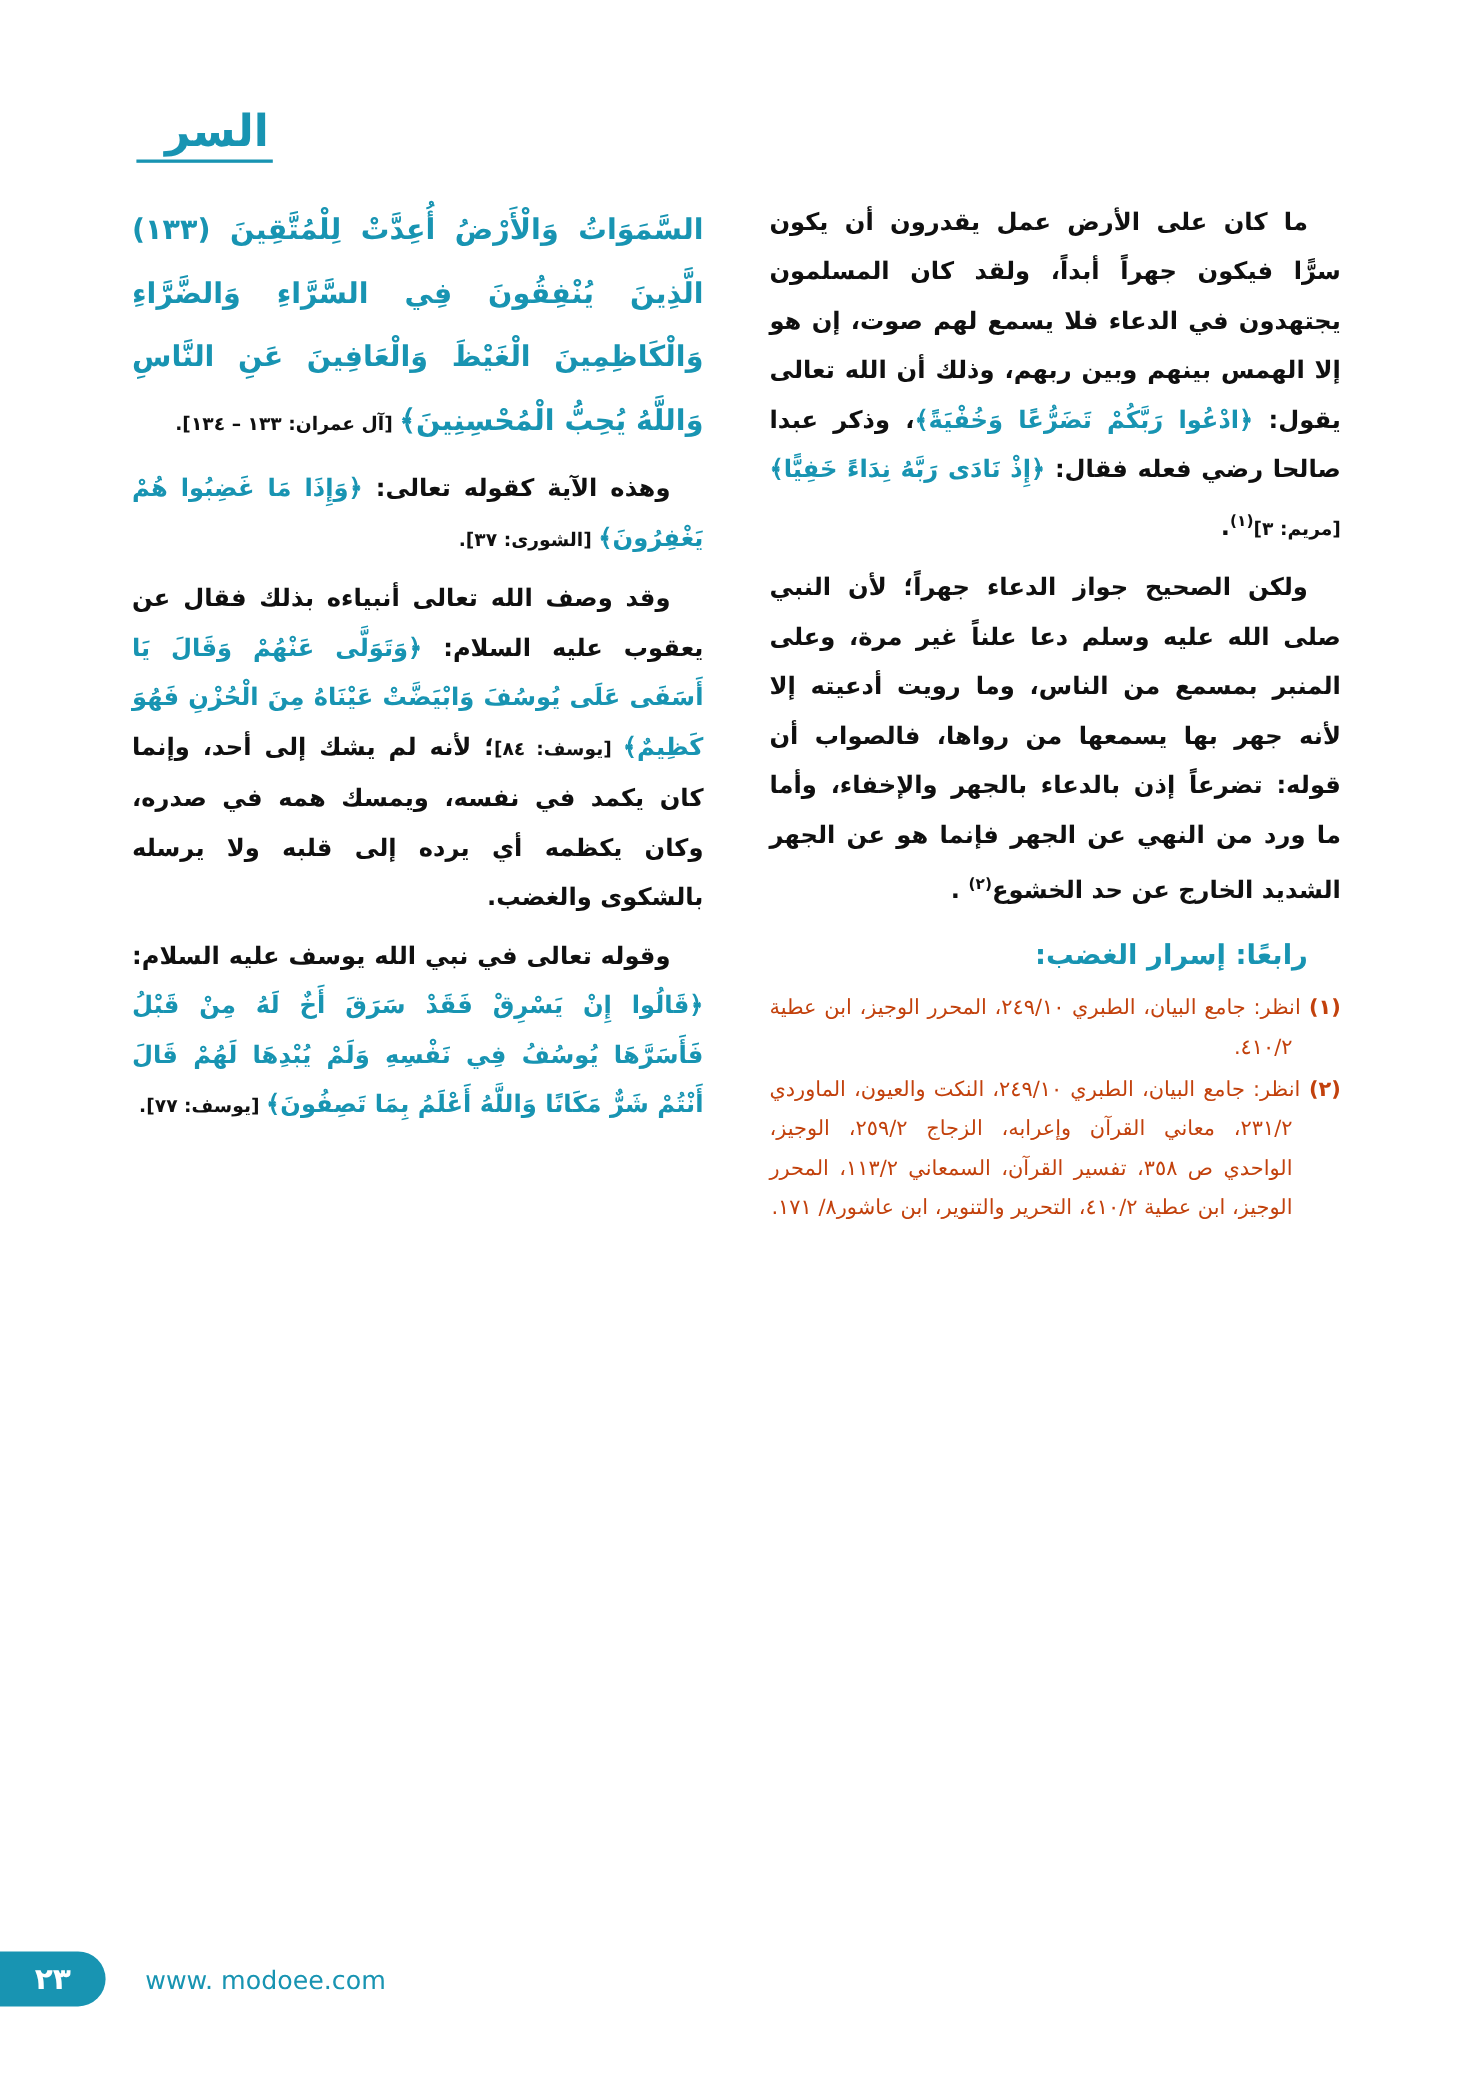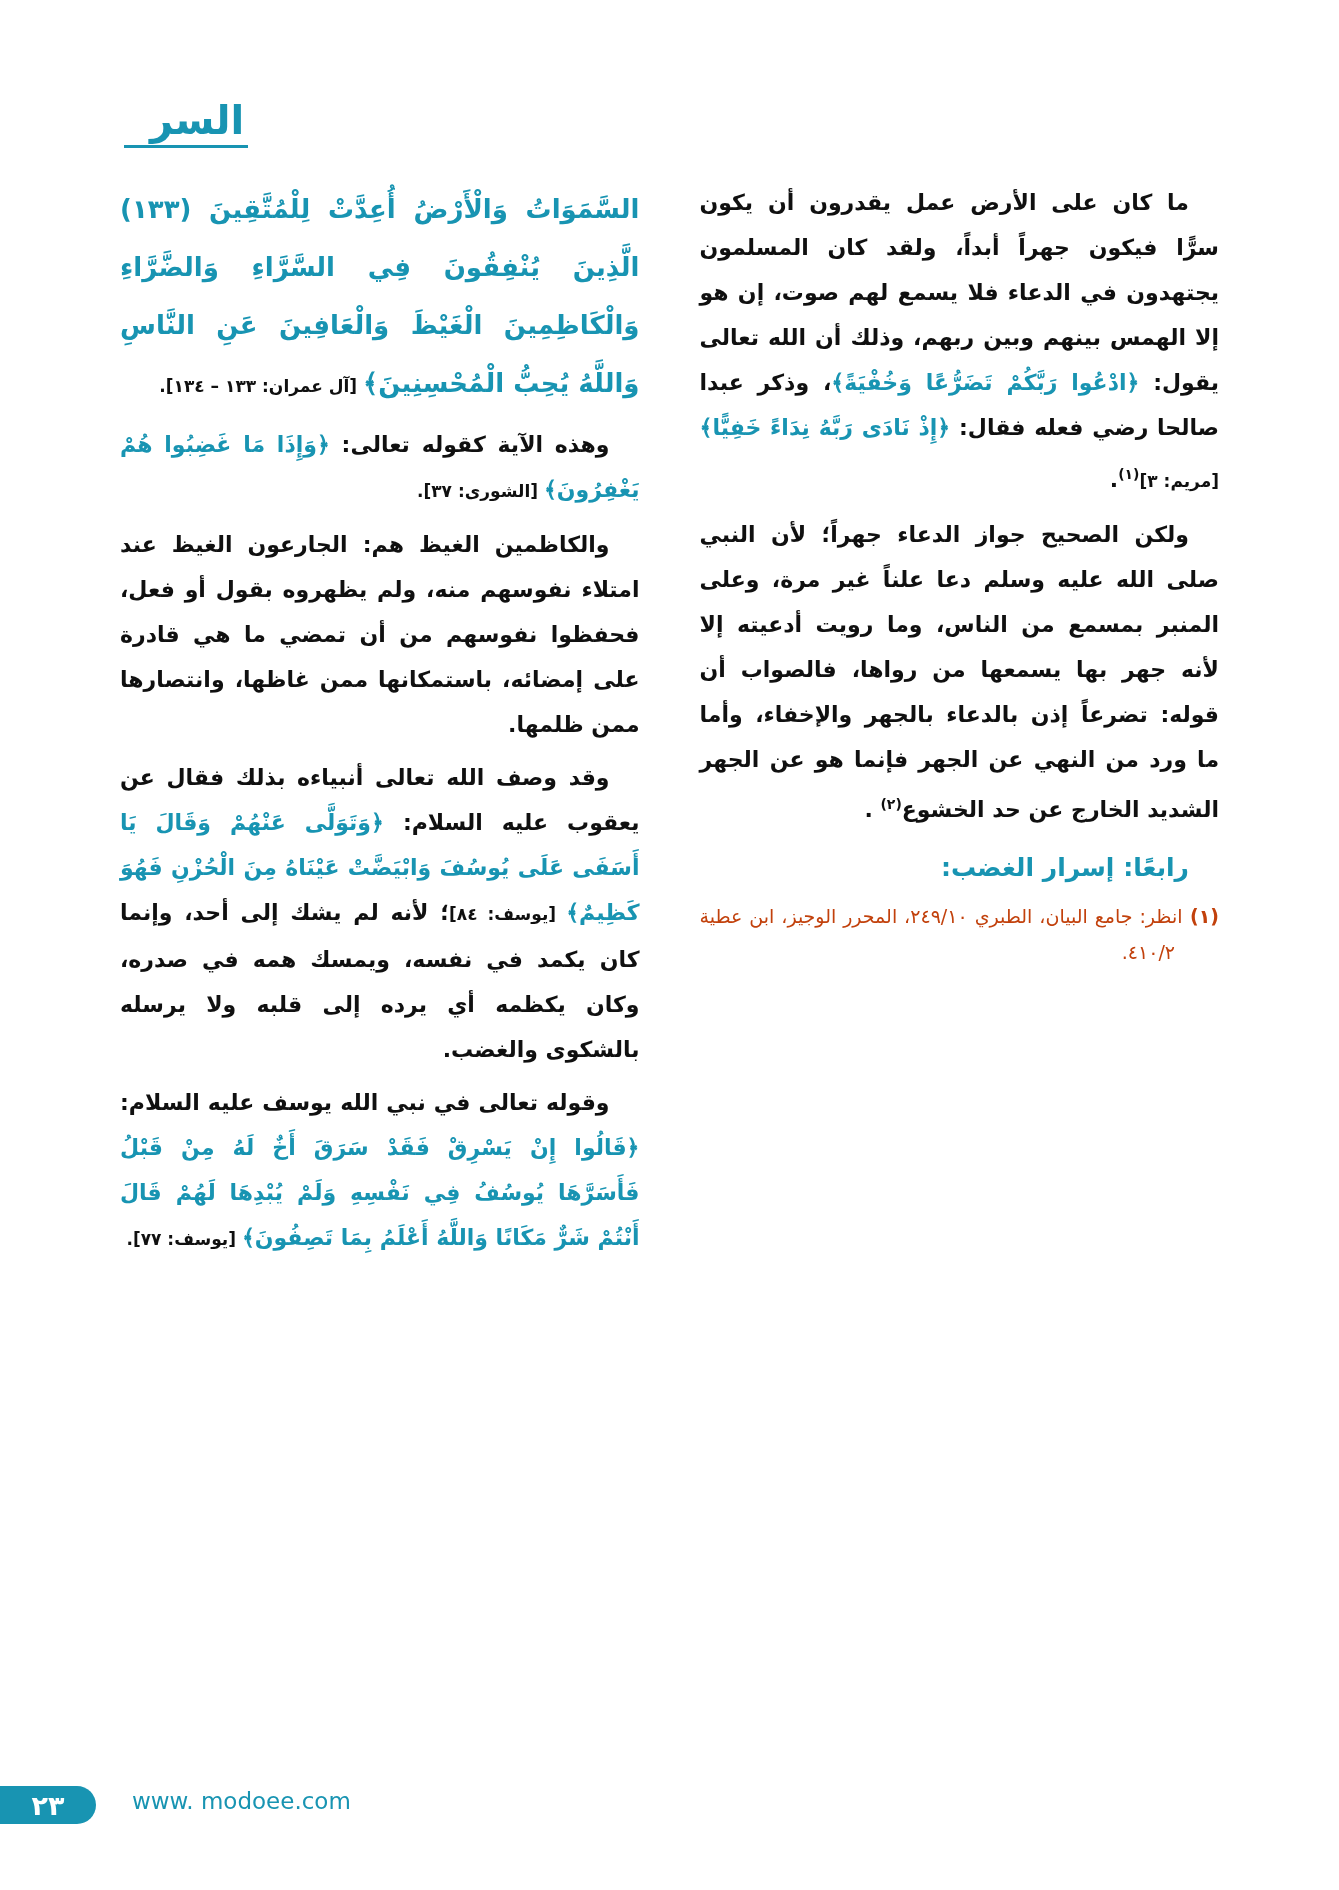--- a/index.html
+++ b/index.html
@@ -90,21 +90,21 @@
     text-indent: -44px;
     margin-bottom: 2px;
   }
   .fn-marker { font-weight: bold; }
   
   .page-bar {
     position: absolute;
     left: 0;
     bottom: 66px;
     width: 96px;
-    height: 38px;
+    height: 50px;
     background: var(--accent, #1894b2);
     border-radius: 0 26px 26px 0;
     display: flex;
     align-items: center;
     justify-content: center;
     color: #ffffff;
     font-size: 27px;
     font-weight: bold;
     direction: ltr;
   }
@@ -129,27 +129,27 @@
 
   <div class="content">
     <div class="col">
       <div id="col-right-blocks">
           <p class="para"><span class="seg-body">ما كان على الأرض عمل يقدرون أن يكون سرًّا فيكون جهراً أبداً، ولقد كان المسلمون يجتهدون في الدعاء فلا يسمع لهم صوت، إن هو إلا الهمس بينهم وبين ربهم، وذلك أن الله تعالى يقول: </span><span class="seg-quran">﴿ادْعُوا رَبَّكُمْ تَضَرُّعًا وَخُفْيَةً﴾</span><span class="seg-body">، وذكر عبدا صالحا رضي فعله فقال: </span><span class="seg-quran">﴿إِذْ نَادَى رَبَّهُ نِدَاءً خَفِيًّا﴾</span><span class="seg-ref"> [مريم: ٣]</span><span class="seg-sup">(١)</span><span class="seg-body">.</span></p>
           <p class="para"><span class="seg-body">ولكن الصحيح جواز الدعاء جهراً؛ لأن النبي صلى الله عليه وسلم دعا علناً غير مرة، وعلى المنبر بمسمع من الناس، وما رويت أدعيته إلا لأنه جهر بها يسمعها من رواها، فالصواب أن قوله: تضرعاً إذن بالدعاء بالجهر والإخفاء، وأما ما ورد من النهي عن الجهر فإنما هو عن الجهر الشديد الخارج عن حد الخشوع</span><span class="seg-sup">(٢)</span><span class="seg-body"> .</span></p>
           <h3 class="heading">رابعًا: إسرار الغضب:</h3>
         </div>
       <div class="footnotes" id="footnotes">
           <div class="footnote"><span class="fn-marker">(١) </span><span>انظر: جامع البيان، الطبري ٢٤٩/١٠، المحرر الوجيز، ابن عطية ٤١٠/٢.</span></div>
+          <div class="footnote"><span class="fn-marker">(٢) </span><span>انظر: جامع البيان، الطبري ٢٤٩/١٠، النكت والعيون، الماوردي ٢٣١/٢، معاني القرآن وإعرابه، الزجاج ٢٥٩/٢، الوجيز، الواحدي ص ٣٥٨، تفسير القرآن، السمعاني ١١٣/٢، المحرر الوجيز، ابن عطية ٤١٠/٢، التحرير والتنوير، ابن عاشور٨/ ١٧١.</span></div>
         </div>
     </div>
     <div class="col">
       <div id="col-left-blocks">
           <p class="para quran-block"><span class="seg-quran">السَّمَوَاتُ وَالْأَرْضُ أُعِدَّتْ لِلْمُتَّقِينَ (١٣٣) الَّذِينَ يُنْفِقُونَ فِي السَّرَّاءِ وَالضَّرَّاءِ وَالْكَاظِمِينَ الْغَيْظَ وَالْعَافِينَ عَنِ النَّاسِ وَاللَّهُ يُحِبُّ الْمُحْسِنِينَ﴾</span><span class="seg-ref"> [آل عمران: ١٣٣ – ١٣٤].</span></p>
           <p class="para"><span class="seg-body">وهذه الآية كقوله تعالى: </span><span class="seg-quran">﴿وَإِذَا مَا غَضِبُوا هُمْ يَغْفِرُونَ﴾</span><span class="seg-ref"> [الشورى: ٣٧].</span></p>
-          <p class="para"><span class="seg-body">والكاظمين الغيظ هم: الجارعون الغيظ عند امتلاء نفوسهم منه، ولم يظهروه بقول أو فعل، فحفظوا نفوسهم من أن تمضي ما هي قادرة على إمضائه، باستمكانها ممن غاظها، وانتصارها ممن ظلمها.</span></p>
           <p class="para"><span class="seg-body">وقد وصف الله تعالى أنبياءه بذلك فقال عن يعقوب عليه السلام: </span><span class="seg-quran">﴿وَتَوَلَّى عَنْهُمْ وَقَالَ يَا أَسَفَى عَلَى يُوسُفَ وَابْيَضَّتْ عَيْنَاهُ مِنَ الْحُزْنِ فَهُوَ كَظِيمٌ﴾</span><span class="seg-ref"> [يوسف: ٨٤]</span><span class="seg-body">؛ لأنه لم يشك إلى أحد، وإنما كان يكمد في نفسه، ويمسك همه في صدره، وكان يكظمه أي يرده إلى قلبه ولا يرسله بالشكوى والغضب.</span></p>
           <p class="para"><span class="seg-body">وقوله تعالى في نبي الله يوسف عليه السلام: </span><span class="seg-quran">﴿قَالُوا إِنْ يَسْرِقْ فَقَدْ سَرَقَ أَخٌ لَهُ مِنْ قَبْلُ فَأَسَرَّهَا يُوسُفُ فِي نَفْسِهِ وَلَمْ يُبْدِهَا لَهُمْ قَالَ أَنْتُمْ شَرٌّ مَكَانًا وَاللَّهُ أَعْلَمُ بِمَا تَصِفُونَ﴾</span><span class="seg-ref"> [يوسف: ٧٧].</span></p>
         </div>
     </div>
   </div>
 
   <div class="page-bar">
     <span>٢٣</span>
   </div>
   <div class="website">www. modoee.com</div>

